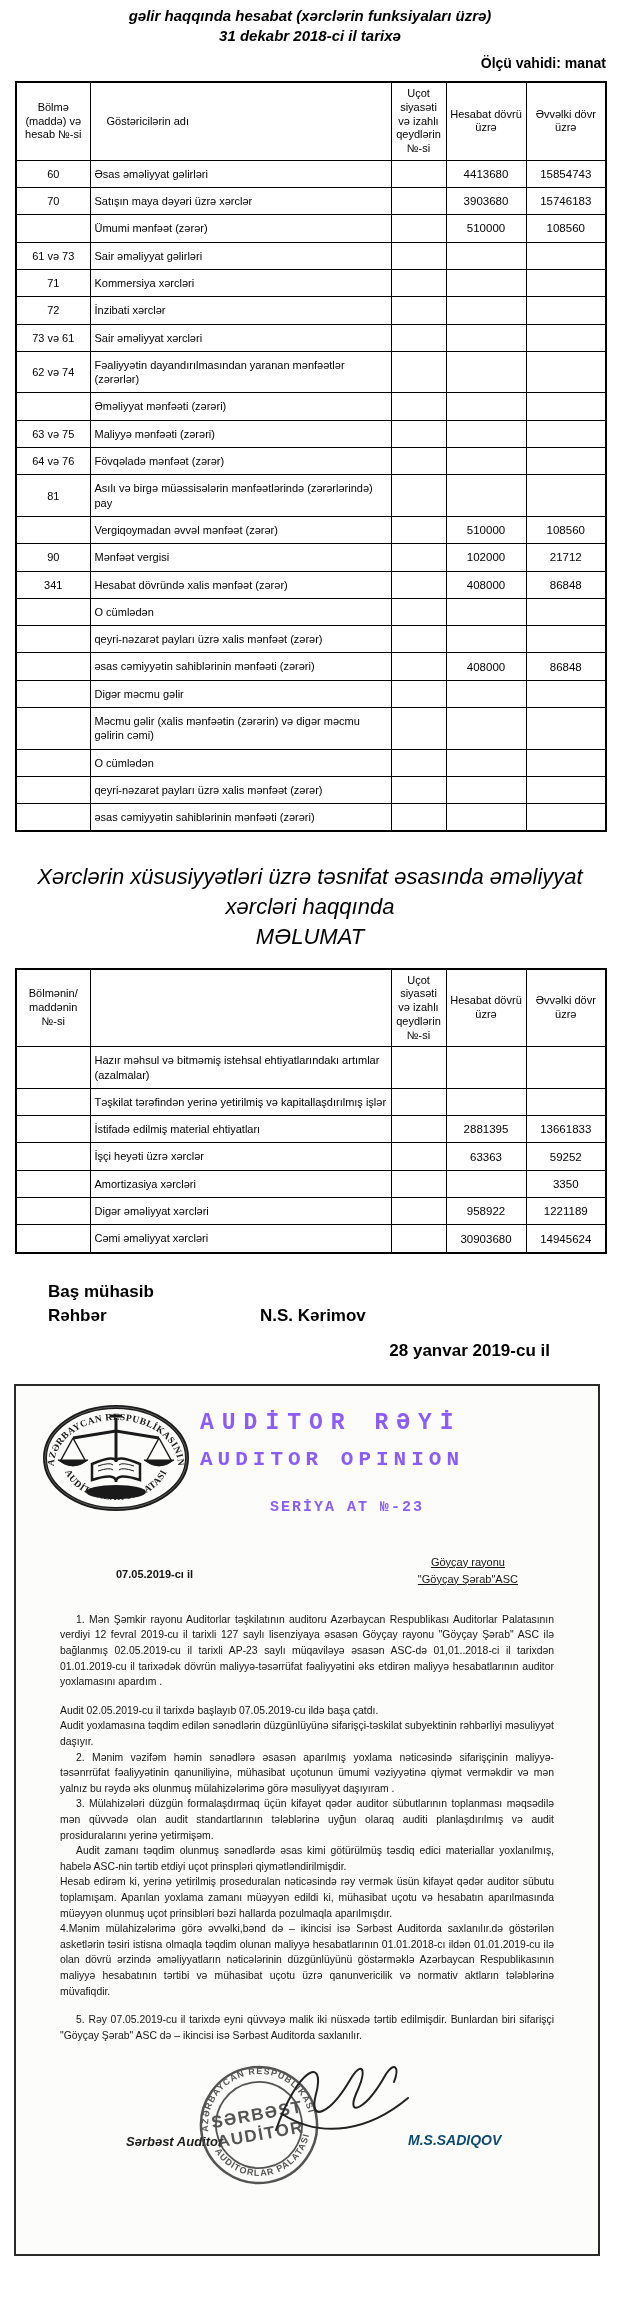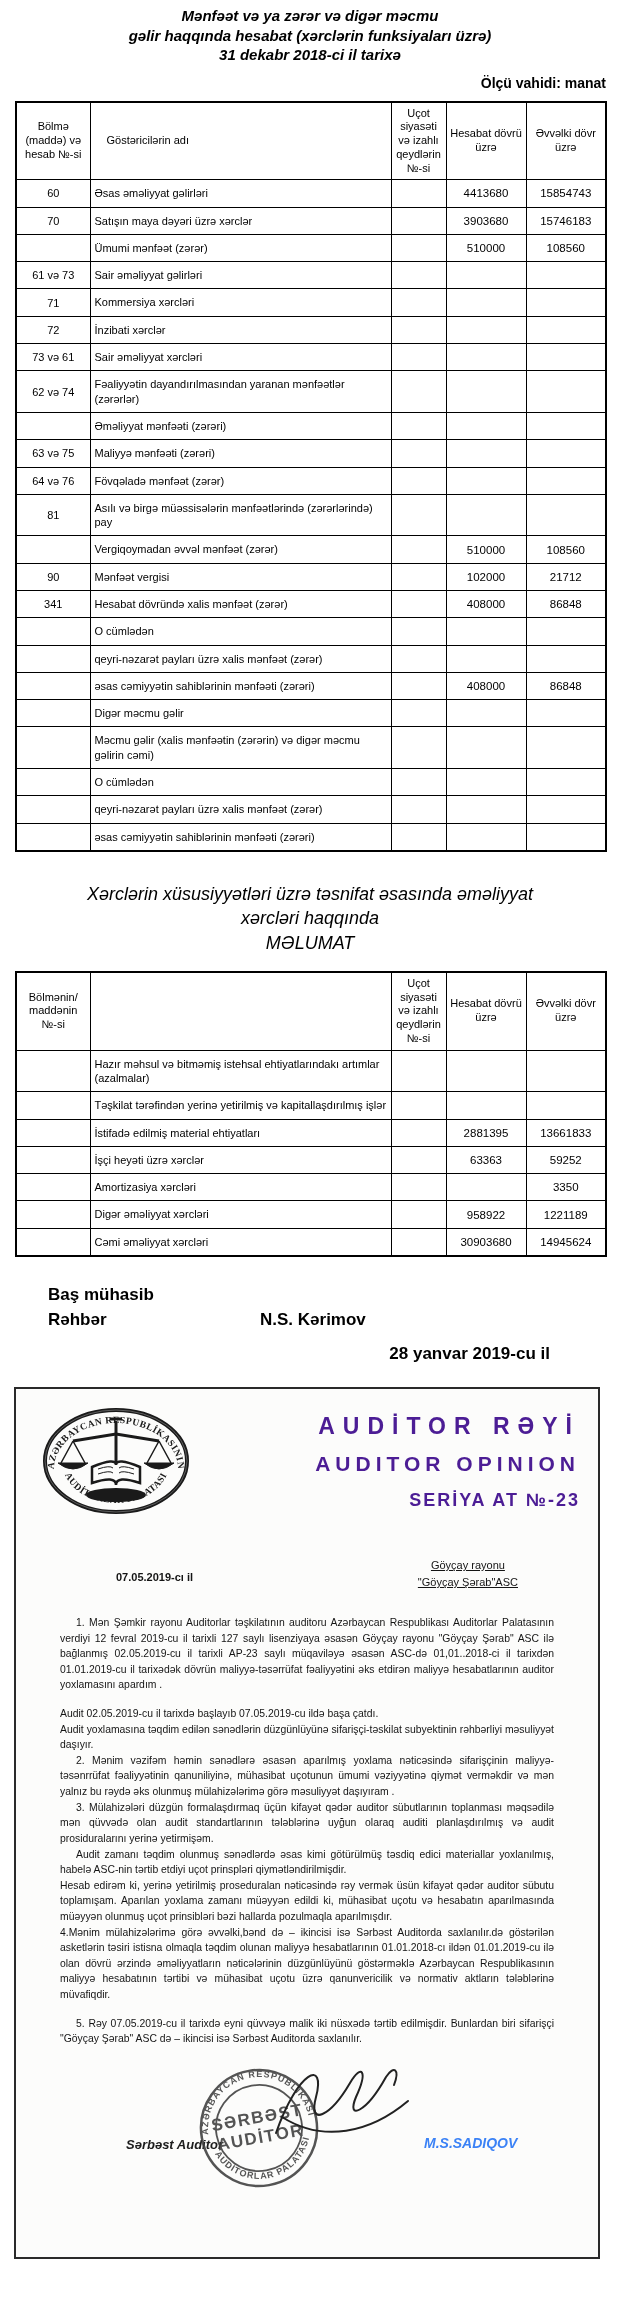--- a/index.html
+++ b/index.html
@@ -47,21 +47,21 @@
   }
   .fin-table th{text-align:center;line-height:1.25;padding:4px 3px;}
   .fin-table th.h-name{text-align:left;padding-left:16px;}
   .fin-table td.c0{text-align:center;}
   .fin-table td.c1{text-align:left;padding-left:4px;line-height:1.3;margin-left:9px;}
   .fin-table td.c2,.fin-table td.c3,.fin-table td.c4{text-align:center;font-size:11.5px;}
 
   
   .info-heading{
     font-style:italic;
-    font-size:18px;
+    font-size:22px;
     text-align:center;
     line-height:1.35;
     margin:30px 0 16px 0;
   }
 
   
   .sig-block{
     margin:26px 0 0 48px;
     font-weight:bold;
     font-size:17px;
@@ -81,28 +81,28 @@
     border:2px solid #2a2a2a;
     background:#fcfcfb;
     color:#141414;
     padding-bottom:16px;
     box-sizing:border-box;
   }
   .op-header{display:flex;padding:16px 18px 0 24px;}
   .emblem-wrap{width:160px;flex:0 0 160px;}
   .op-titles{
     flex:1;
-    text-align:right;
+    text-align:left;
     padding-top:8px;
-    font-family:Liberation Sans, sans-serif;
-    color:#4c1d95;
+    font-family:Liberation Mono, monospace;
+    color:#8b5cf6;
   }
   .op-title-az{font-size:23px;font-weight:bold;letter-spacing:8px;}
   .op-title-en{font-size:21px;font-weight:bold;letter-spacing:5px;margin-top:12px;}
-  .op-seriya{font-size:18px;font-weight:bold;letter-spacing:2px;margin-top:14px;margin-left:70px;}
+  .op-seriya{font-size:15px;font-weight:bold;letter-spacing:2px;margin-top:28px;margin-left:70px;}
   .op-meta{
     display:flex;
     justify-content:space-between;
     margin-top:34px;
     padding:0 80px 0 100px;
     font-size:11px;
   }
   .op-date{font-weight:bold;padding-top:14px;}
   .op-addr{text-align:center;line-height:1.55;text-decoration:underline;}
   .op-body{
@@ -113,33 +113,32 @@
   }
   .op-body p{margin:0;}
   .op-body p.ind{text-indent:16px;}
   .op-body p.gap{margin-top:13px;}
   .op-footer{position:relative;height:190px;margin-top:4px;}
   .auditor-label{
     position:absolute;left:110px;top:86px;
     font-weight:bold;font-style:italic;font-size:13px;color:#1c1c1c;
   }
   .auditor-name{
-    position:absolute;left:408px;top:84px;
-    font-weight:bold;font-style:italic;font-size:14px;color:#3b82f6;
+    position:absolute;left:392px;top:84px;
+    font-weight:bold;font-style:italic;font-size:14px;color:#0c4a6e;
   }
   .stamp-wrap{position:absolute;left:168px;top:2px;opacity:.88;}
   .sign-wrap{position:absolute;left:252px;top:-6px;}
 </style>
 </head>
 <body>
 
 <div class="page">
 
   <div class="doc-title">
-    <div>Mənfəət və ya zərər və digər məcmu</div>
     <div>gəlir haqqında hesabat (xərclərin funksiyaları üzrə)</div>
     <div>31 dekabr 2018-ci il tarixə</div>
   </div>
   <div class="unit-line">Ölçü vahidi: manat</div>
 
   <table class="fin-table">
     <colgroup>
       <col style="width:74px">
         <col style="width:301px">
         <col style="width:55px">

